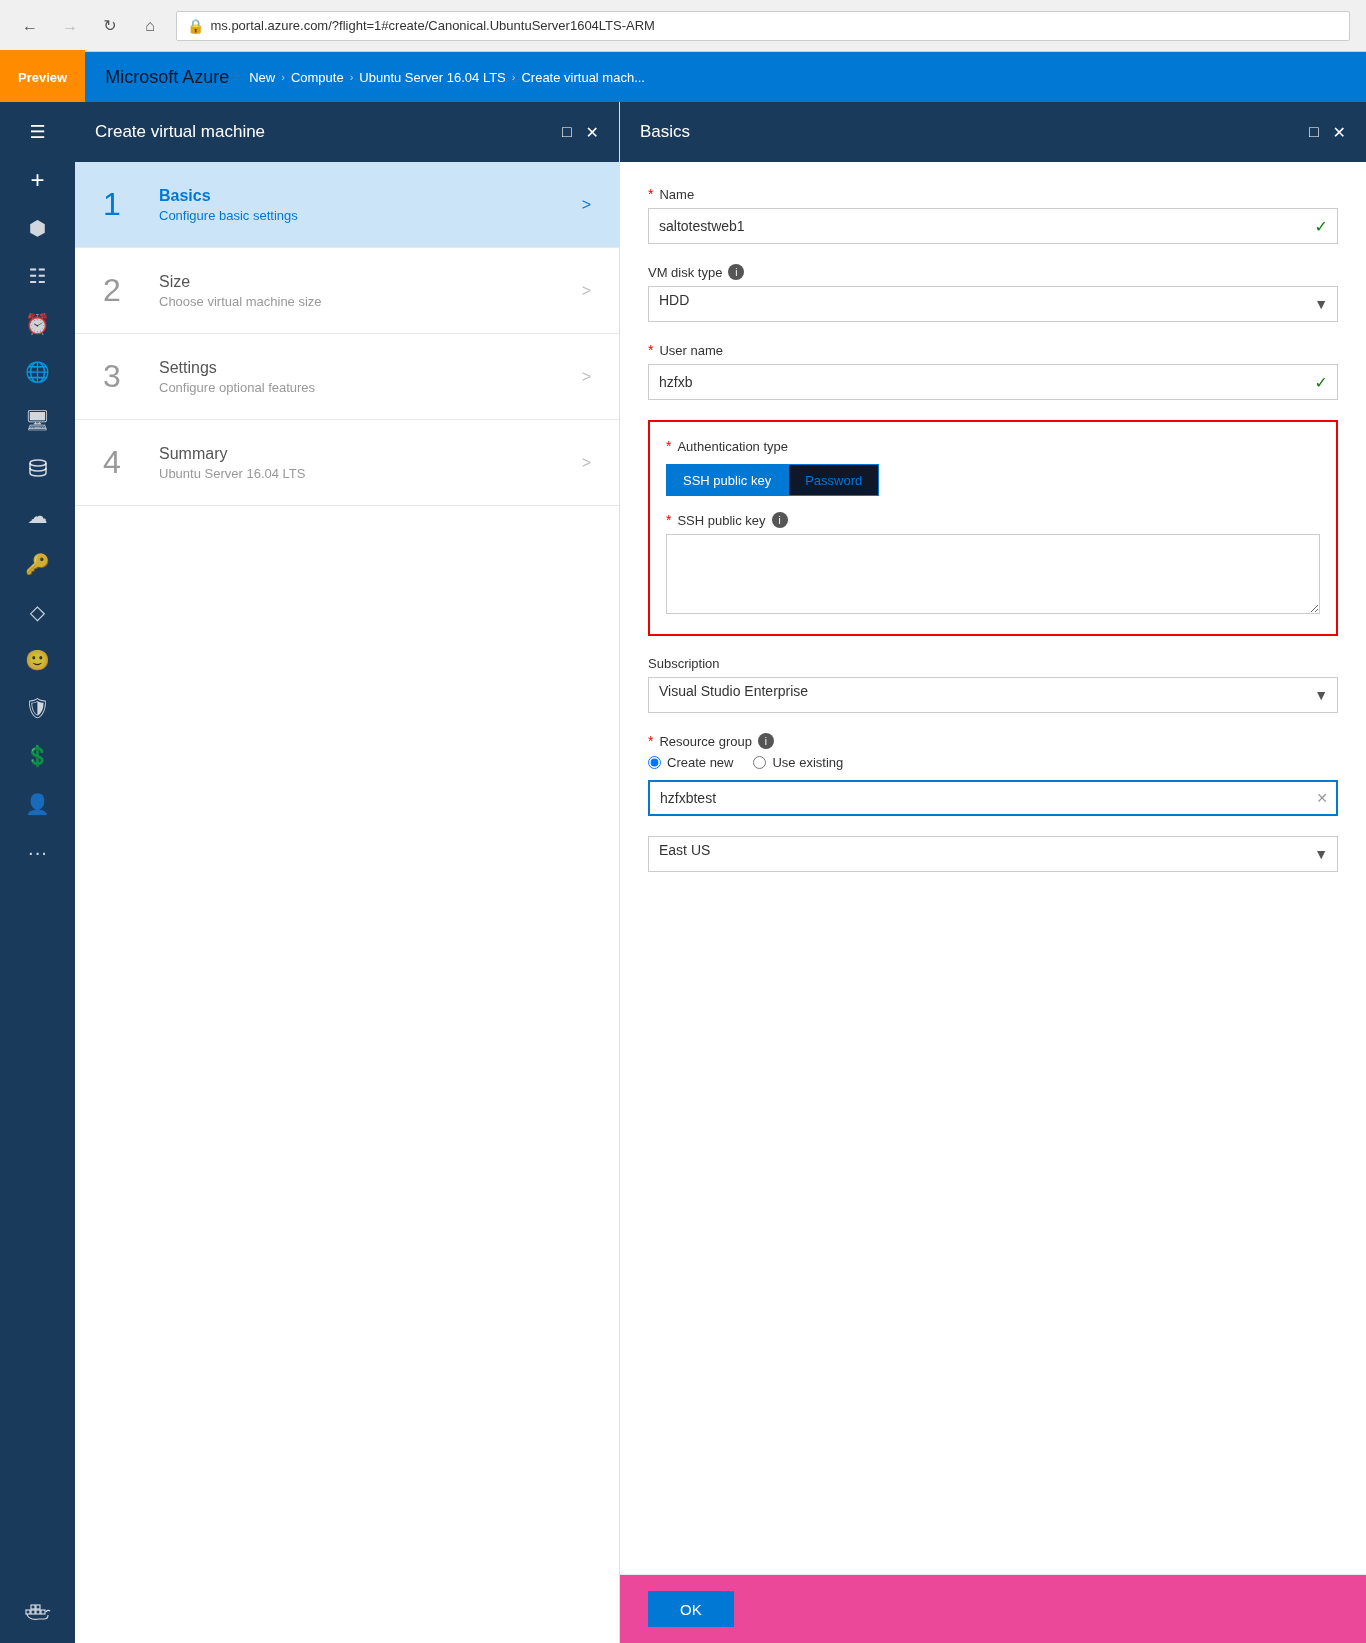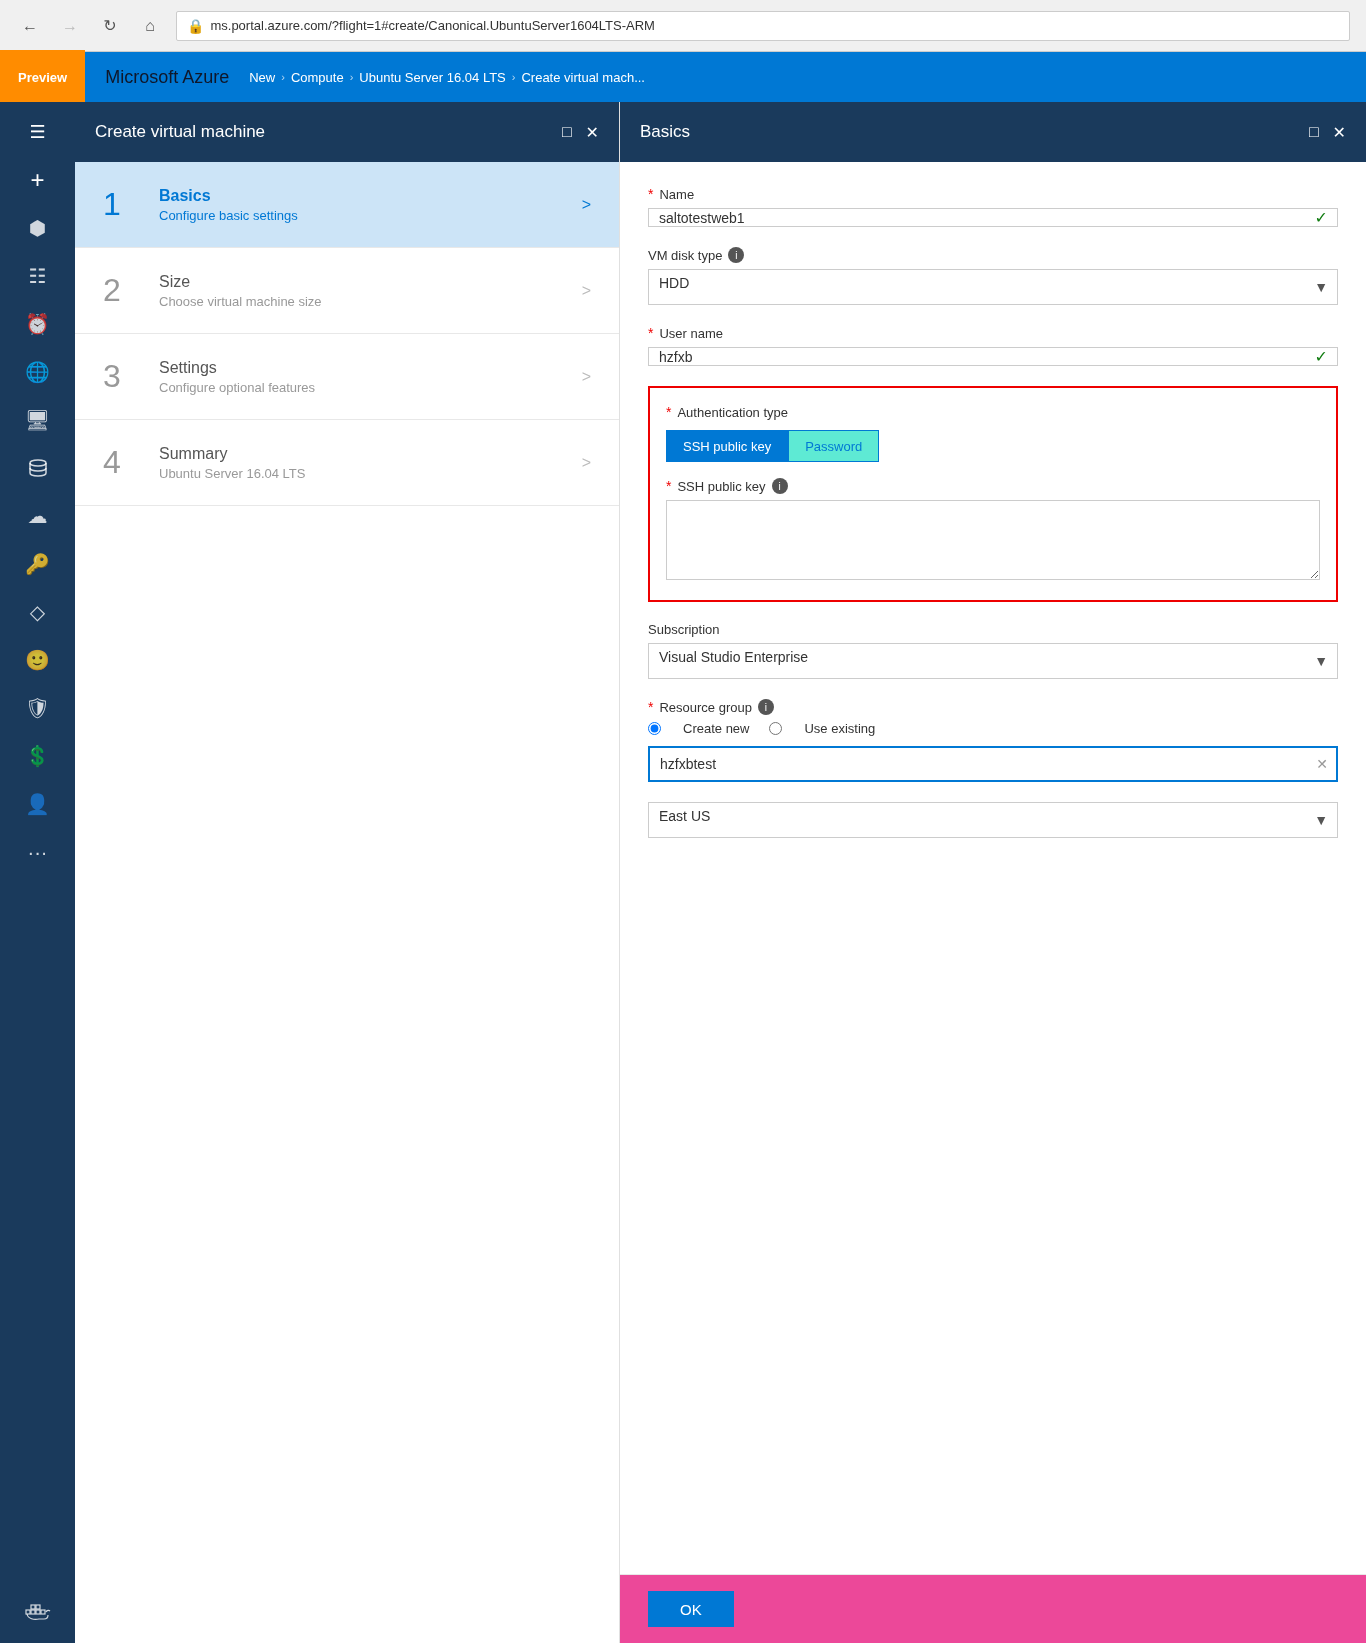--- a/index.html
+++ b/index.html
@@ -218,21 +218,21 @@
       cursor: pointer;
     }
 
     .input-with-check {
       position: relative;
       display: flex;
       align-items: center;
     }
     .input-with-check input {
       width: 100%;
-      height: 19px;
+      height: 36px;
       border: 1px solid #ccc;
       padding: 0 36px 0 10px;
       font-size: 14px;
       color: #333;
       outline: none;
     }
     .input-check-icon {
       position: absolute;
       right: 10px;
       color: #107c10;
@@ -289,21 +289,21 @@
       padding: 0 16px;
       font-size: 13px;
       cursor: pointer;
       border: 1px solid #0078d4;
     }
     .auth-btn.active {
       background: #0078d4;
       color: white;
     }
     .auth-btn.inactive {
-      background: #5eead4;
+      background: #0f172a;
       color: #0078d4;
     }
     .ssh-key-label {
       font-size: 13px;
       color: #333;
       margin-bottom: 6px;
       display: flex;
       align-items: center;
       gap: 6px;
     }
@@ -320,21 +320,21 @@
     
     .radio-group {
       display: flex;
       gap: 20px;
       margin-bottom: 10px;
       align-items: center;
     }
     .radio-option {
       display: flex;
       align-items: center;
-      gap: 22px;
+      gap: 6px;
       font-size: 13px;
       color: #333;
       cursor: pointer;
     }
     .radio-option input[type="radio"] { cursor: pointer; }
 
     .input-with-clear {
       position: relative;
       display: flex;
       align-items: center;

